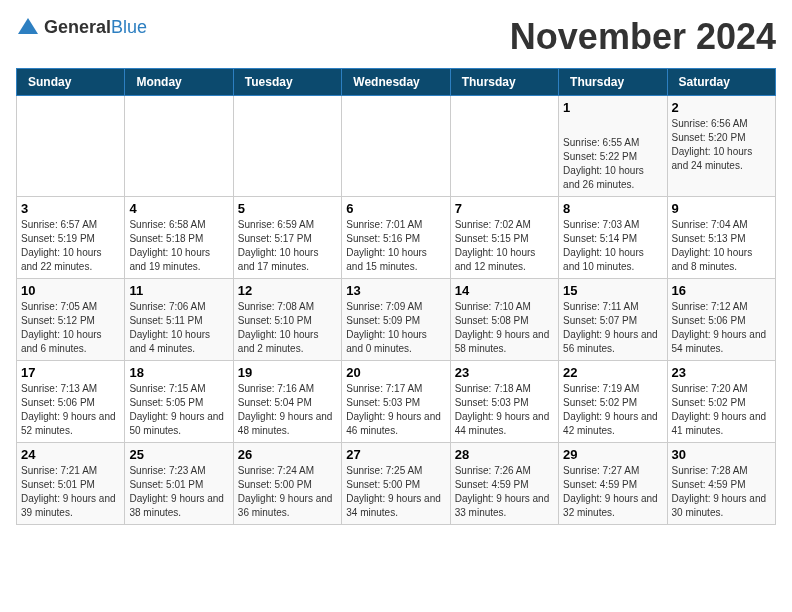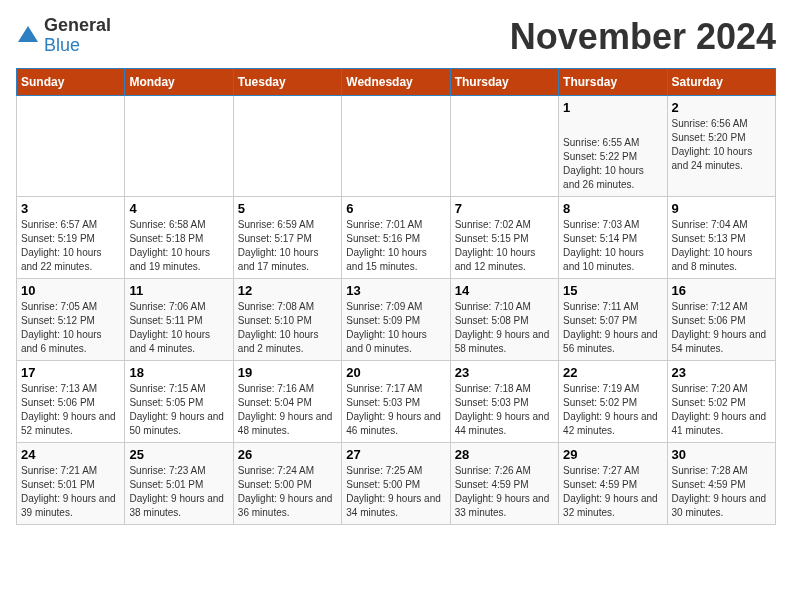--- a/index.html
+++ b/index.html
@@ -15,21 +15,20 @@
       justify-content: space-between;
       align-items: flex-start;
       margin-bottom: 10px;
     }
     .logo-area {
       display: flex;
       align-items: center;
     }
     .logo-text {
       display: flex;
-      flex-direction: column;
       line-height: 1.1;
     }
     .logo-general {
       font-size: 18px;
       font-weight: bold;
       color: #333;
     }
     .logo-blue {
       font-size: 18px;
       font-weight: normal;
@@ -51,23 +50,23 @@
     .location-title {
       font-size: 16px;
       color: #555;
     }
     table {
       width: 100%;
       border-collapse: collapse;
       font-size: 11px;
     }
     thead tr th {
-      background-color: #c2410c;
+      background-color: #0c4a6e;
       color: white;
-      padding: 6px 4px;
+      padding: 6px 11px;
       text-align: left;
       font-size: 12px;
       border: 1px solid #2d7fc1;
     }
     tbody tr td {
       border: 1px solid #ccc;
       vertical-align: top;
       padding: 4px;
       width: calc(100% / 7);
       min-height: 70px;

